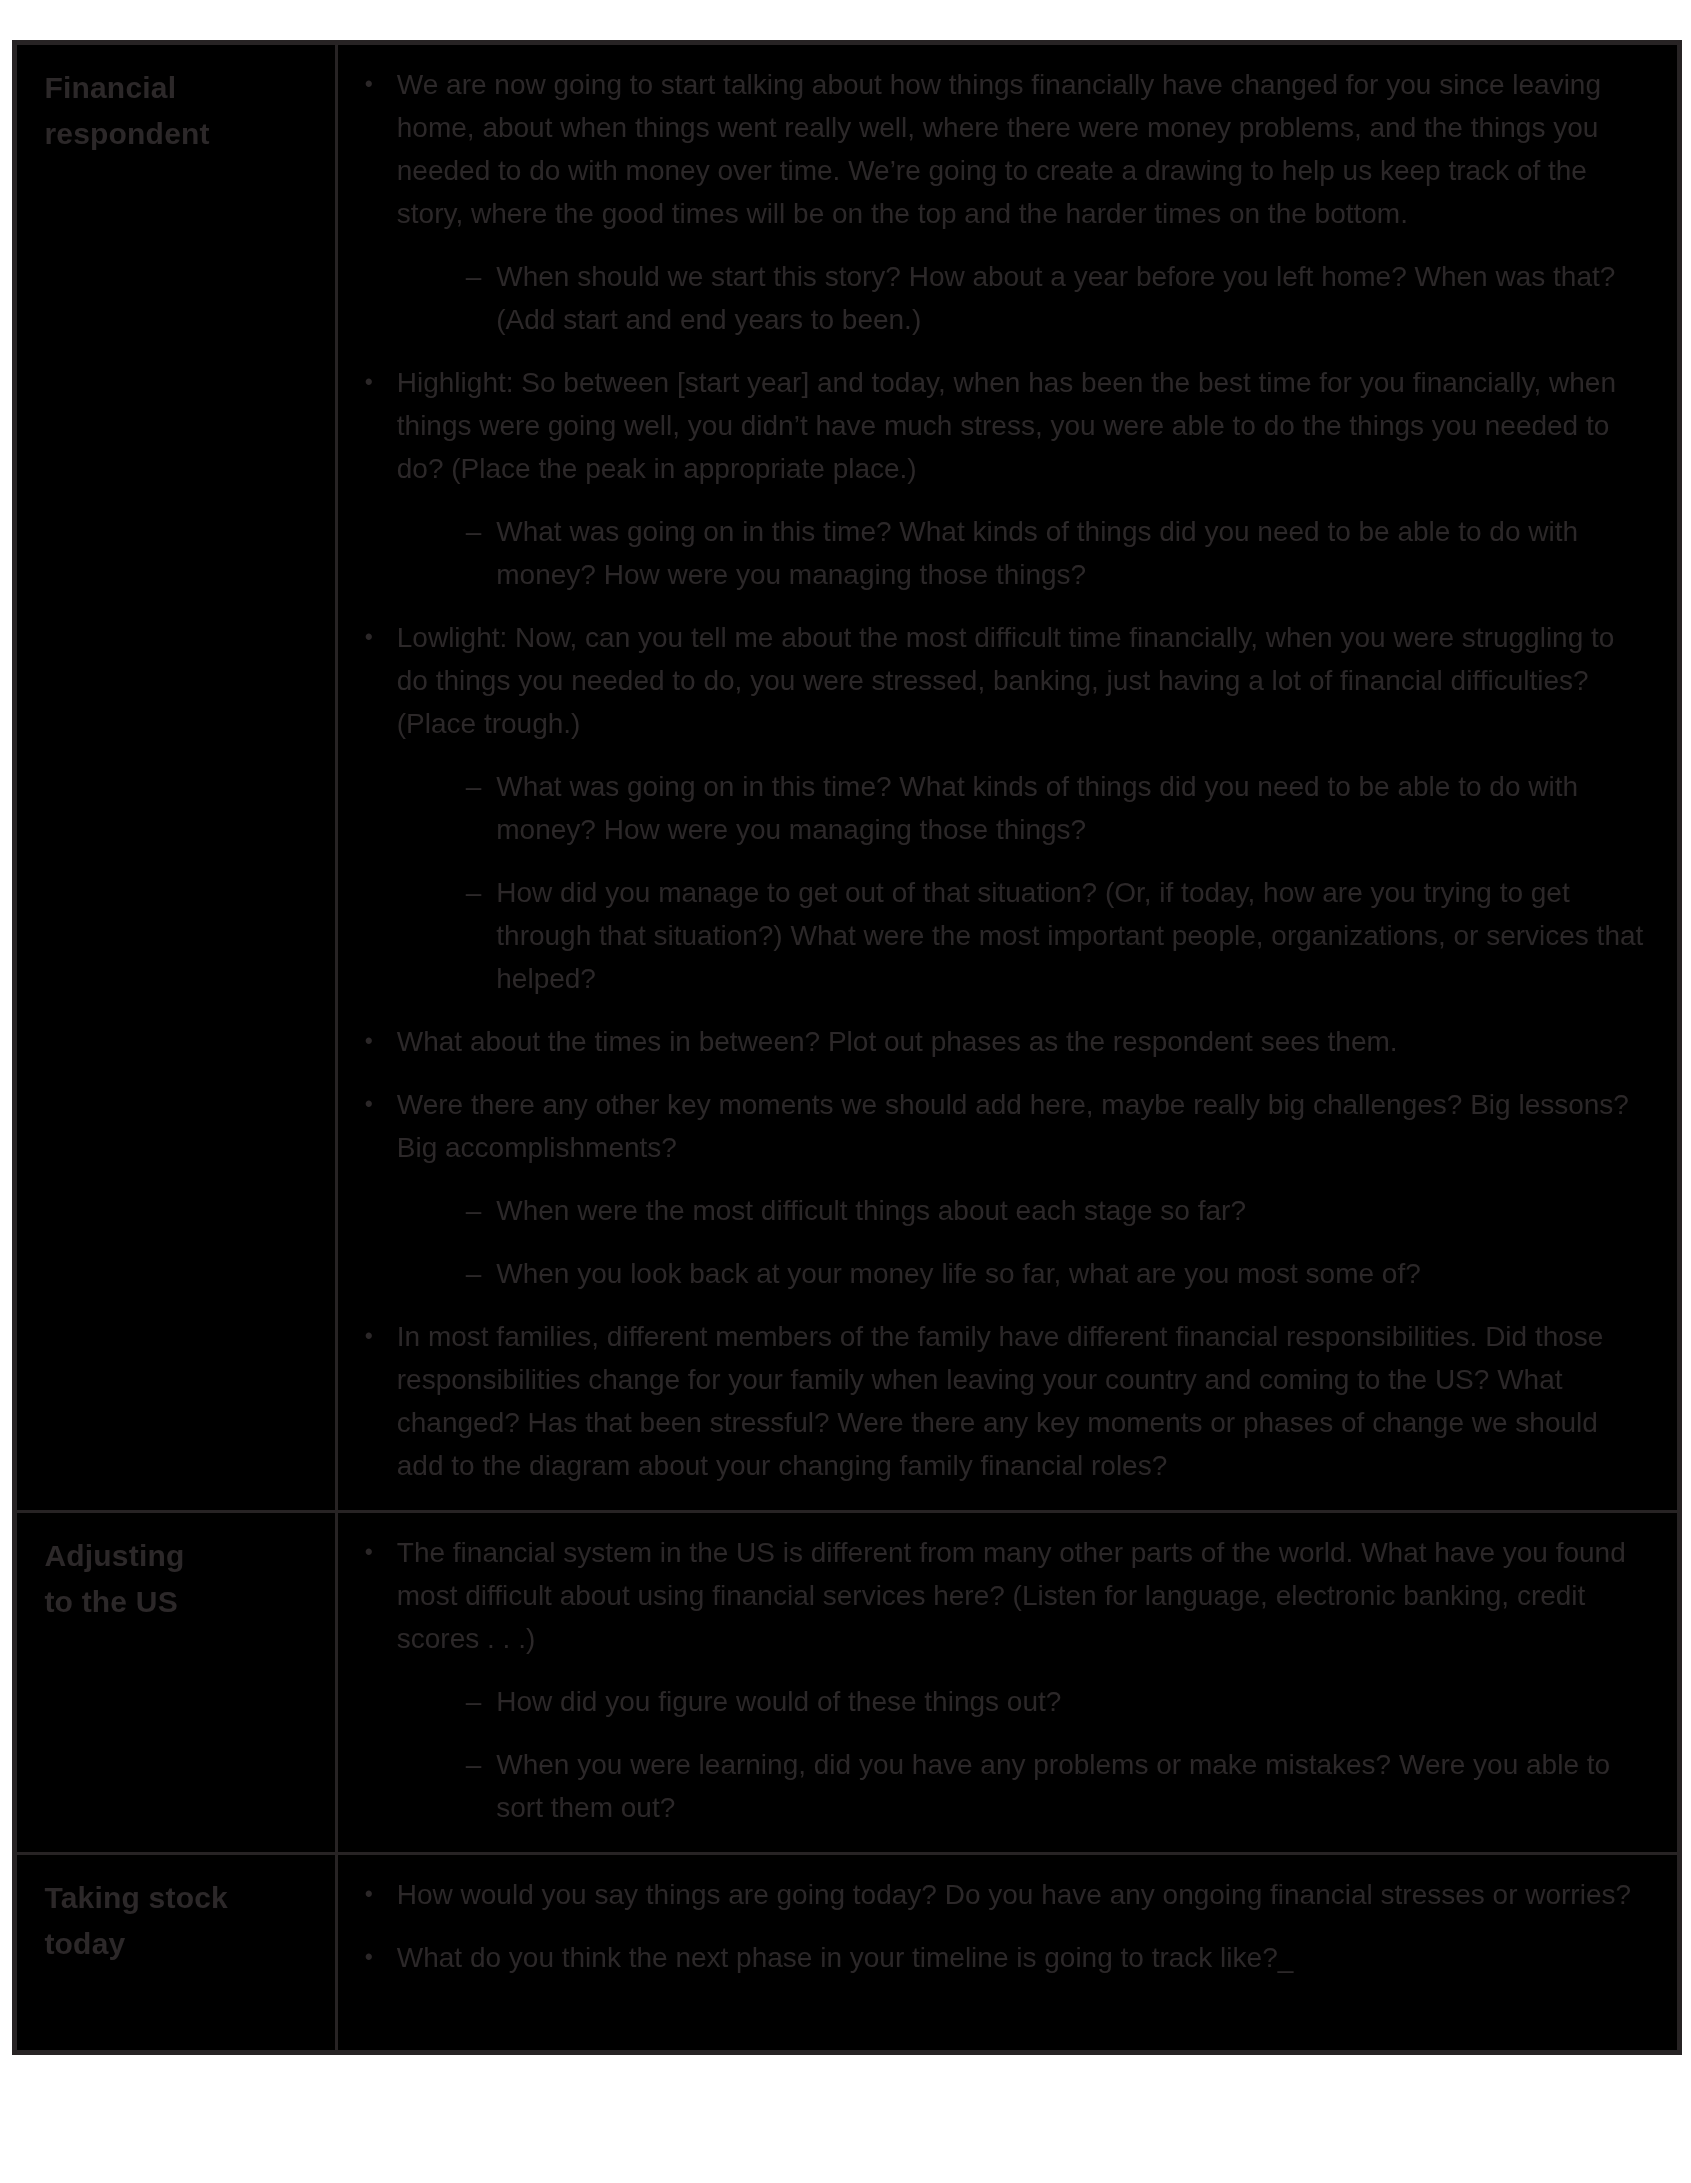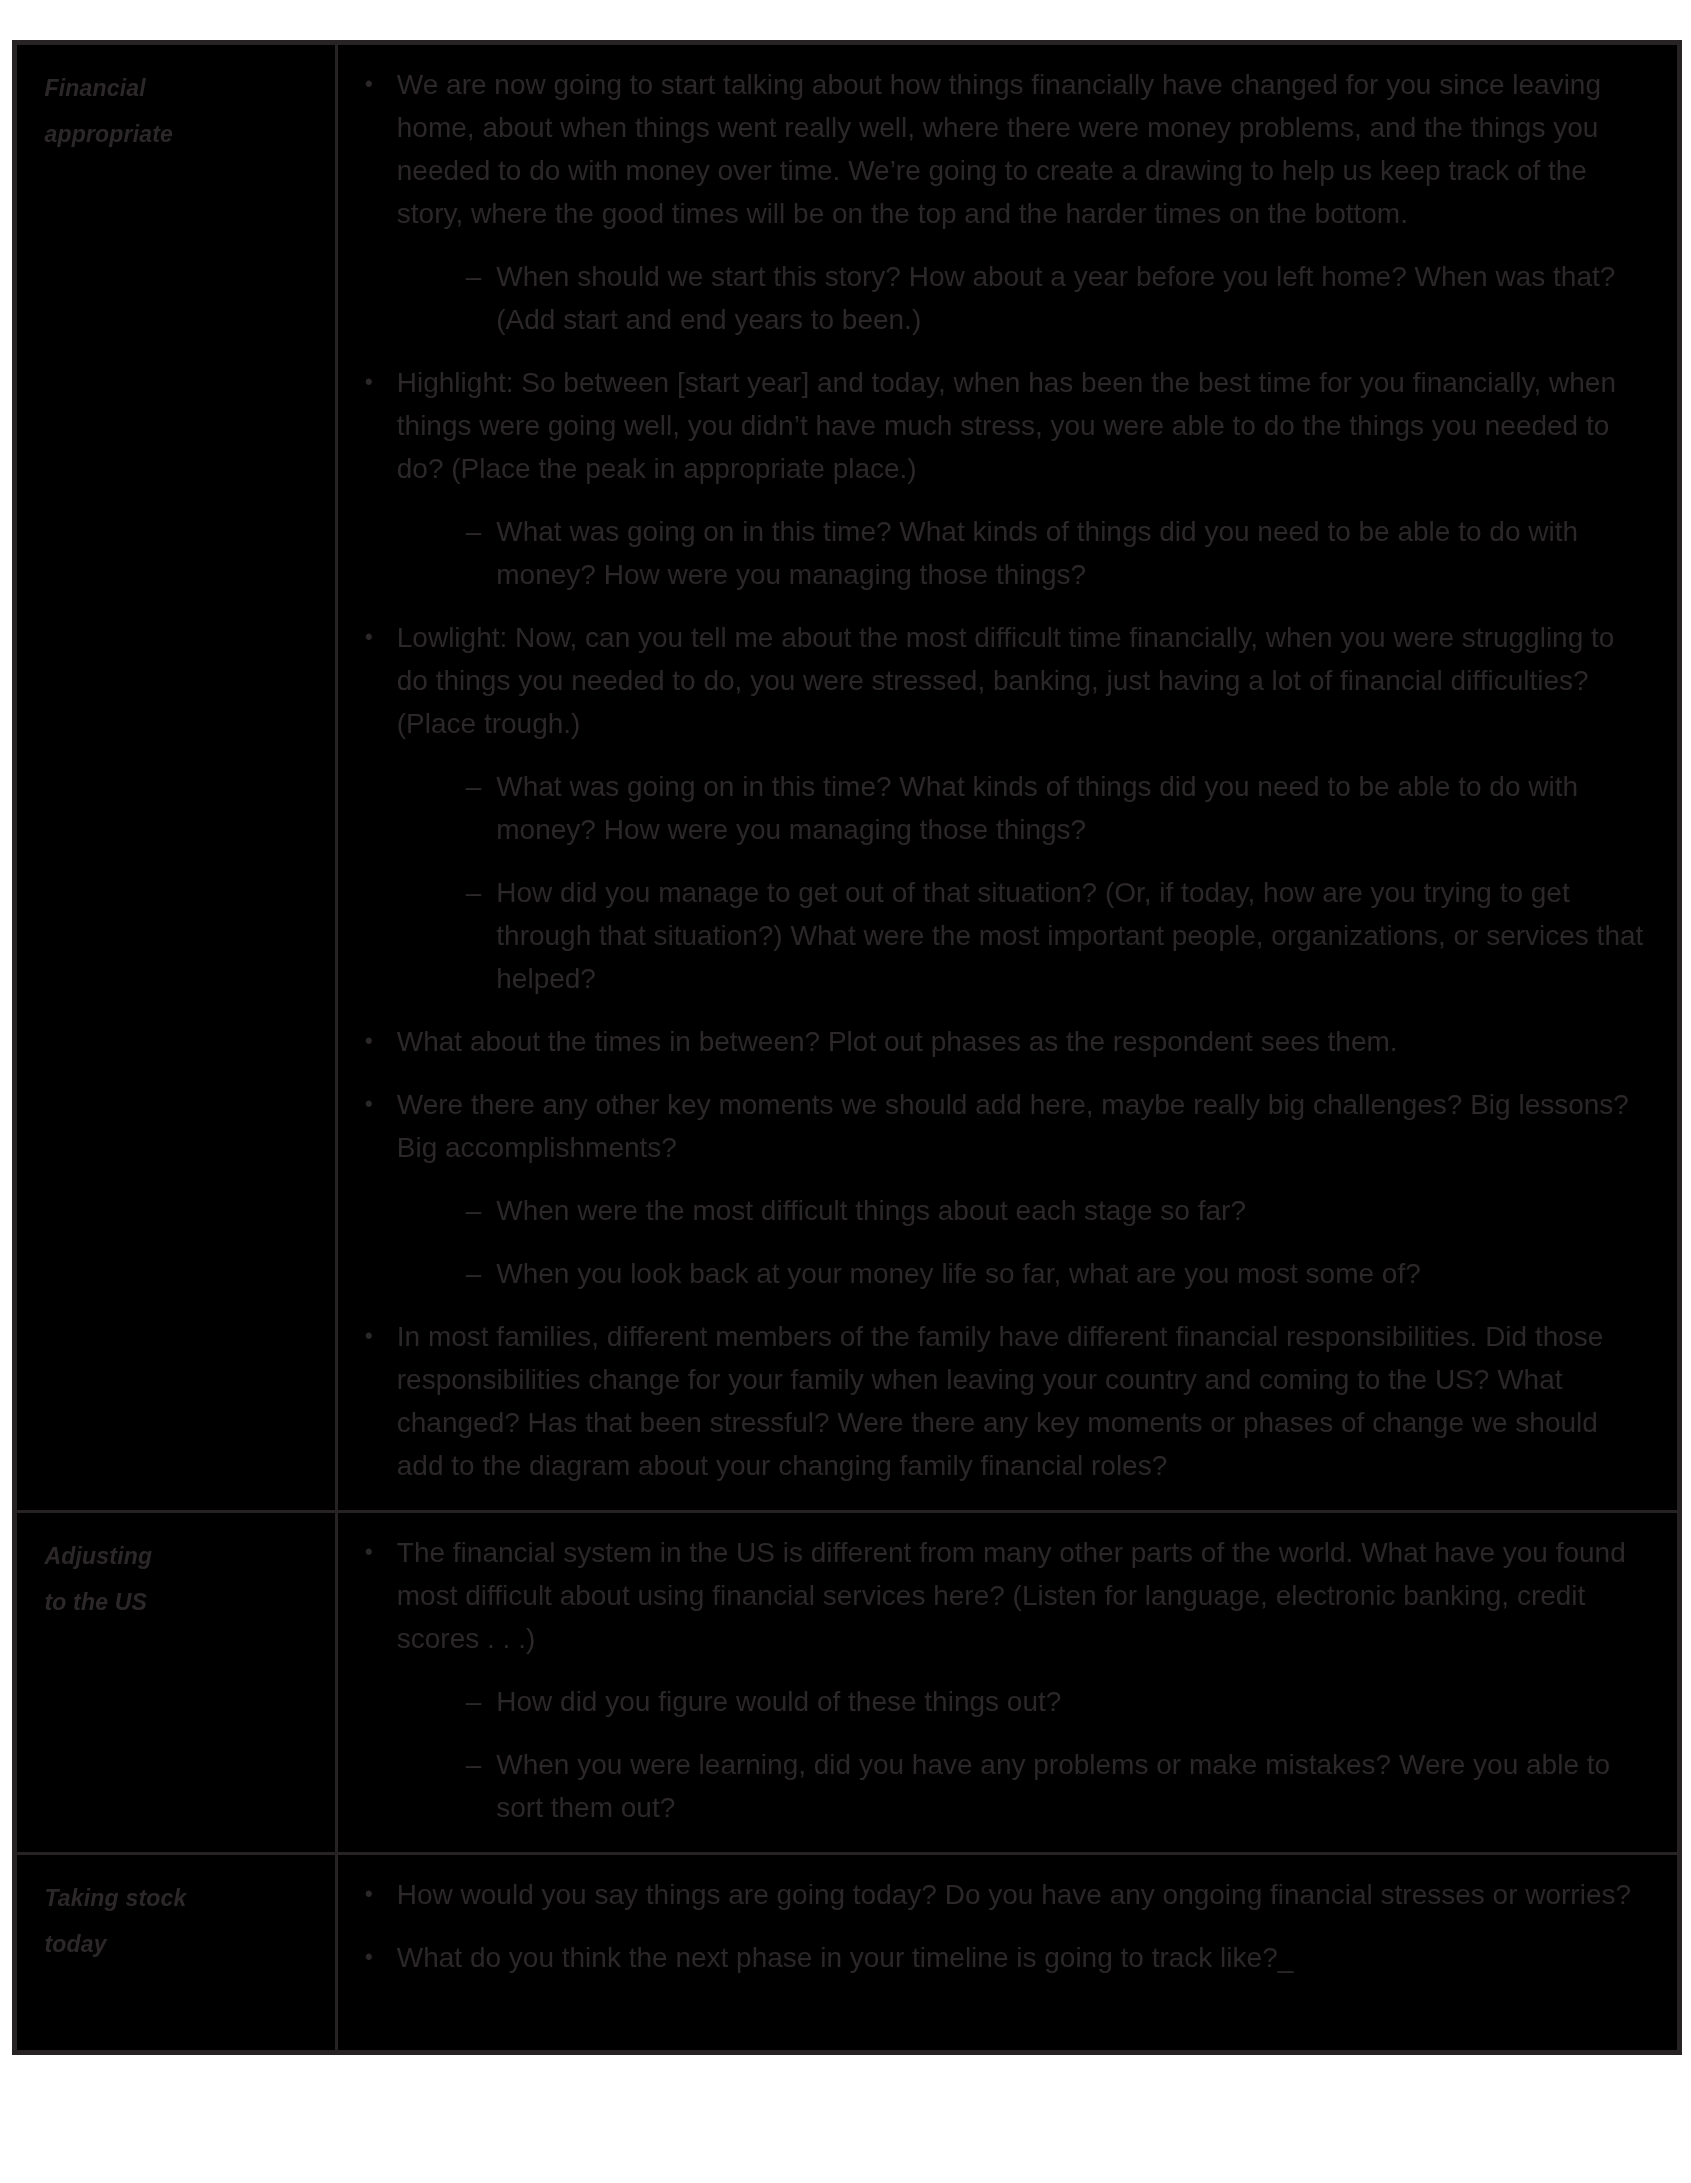--- a/index.html
+++ b/index.html
@@ -28,26 +28,25 @@
   }
   th.hdr {
     width: 322px;
     vertical-align: top;
     text-align: left;
     border-right: 3.3px solid #272324;
     padding: 20px 23px 21.5px 27px;
     box-sizing: border-box;
   }
   th.hdr .hline {
-    font-size: 23px;
+    font-size: 30px;
     line-height: 46px;
     font-weight: bold;
     color: #2c2829;
     letter-spacing: 0.2px;
-    font-style: italic;
   }
   td.cell {
     vertical-align: top;
     padding: 18px 31px 23px 26.4px;
     box-sizing: border-box;
   }
   ul.items, ul.subs {
     list-style: none;
     margin: 0;
     padding: 0;
@@ -85,21 +84,21 @@
 </style>
 </head>
 <body>
 
 <div class="page">
   <table class="guide">
     <tbody id="tbody">
         <tr class="r0">
           <th class="hdr">
             <div class="hline">Financial</div>
-            <div class="hline">appropriate</div>
+            <div class="hline">respondent</div>
           </th>
           <td class="cell">
             <ul class="items">
               <li class="item">
                 <span class="marker bmark">•</span>
                 <div class="ibody">
                   <div class="itext">We are now going to start talking about how things financially have changed for you since leaving home, about when things went really well, where there were money problems, and the things you needed to do with money over time. We’re going to create a drawing to help us keep track of the story, where the good times will be on the top and the harder times on the bottom.</div>
                   <ul class="subs">
                     <li class="sub">
                       <span class="marker">–</span>

